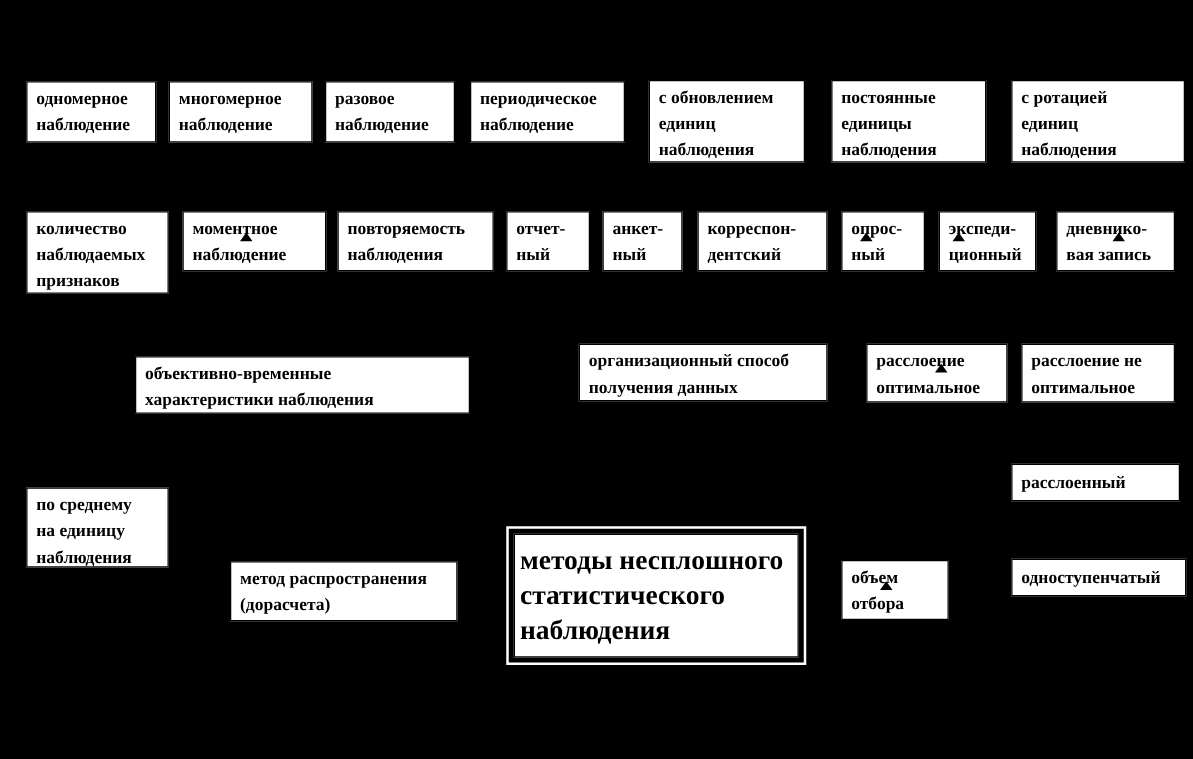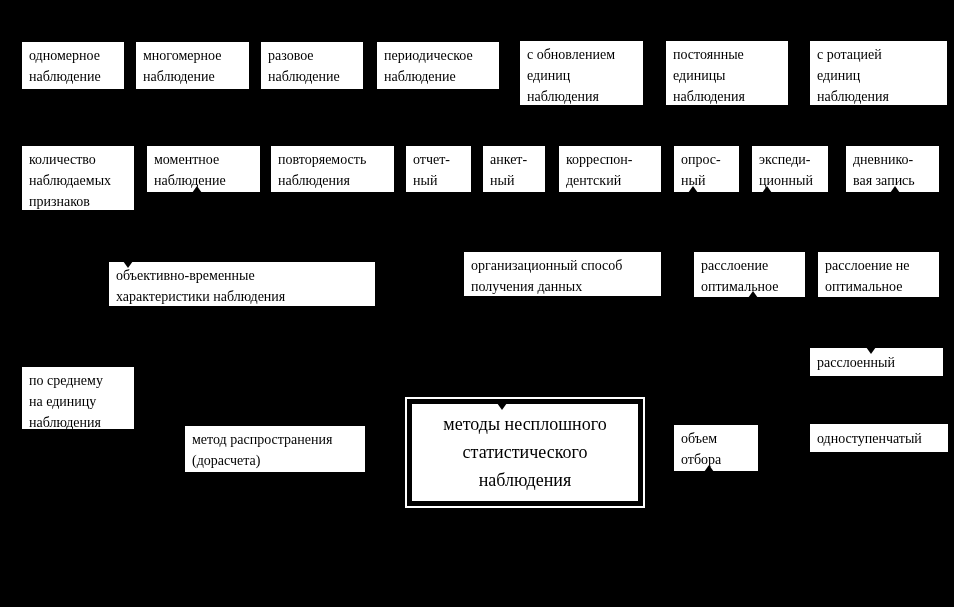--- a/index.html
+++ b/index.html
@@ -12,31 +12,31 @@
   .canvas{
     position:relative;width:954px;height:607px;
     background:var(--bg,#000);
   }
   .node{
     position:absolute;
     box-sizing:border-box;
     background:var(--node-fill,#fff);
     color:var(--node-text,#000);
     border:1px solid var(--node-border,#000);
-    font-weight:normal;
+    font-weight:bold;
     font-size:14px;
     line-height:21px;
     padding:3px 4px 0 7px;
     white-space:pre-line;
     overflow:hidden;
+    margin-top:24px;
   }
   .single{padding-top:4px;}
   .center-node{
-    text-align:center;
-    font-size:18px;
+    font-size:22px;
     line-height:28px;
     padding:6px 4px 0 4px;
     outline:2px solid var(--node-fill,#fff);
     outline-offset:4px;
   }
   .notch{
     position:absolute;width:0;height:0;
     border-left:5px solid transparent;
     border-right:5px solid transparent;
   }

